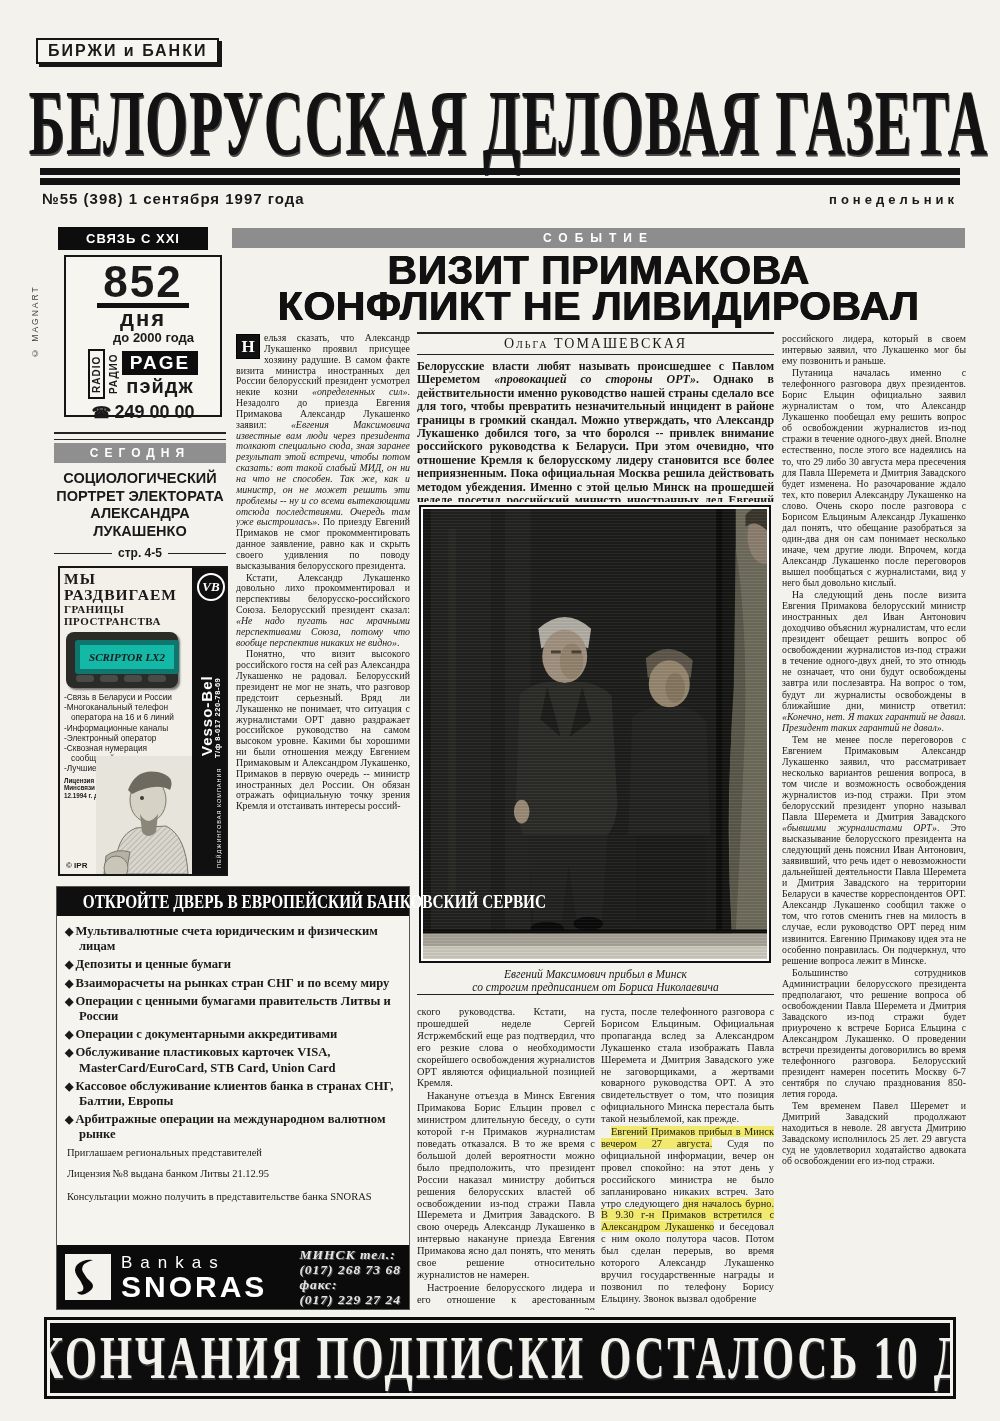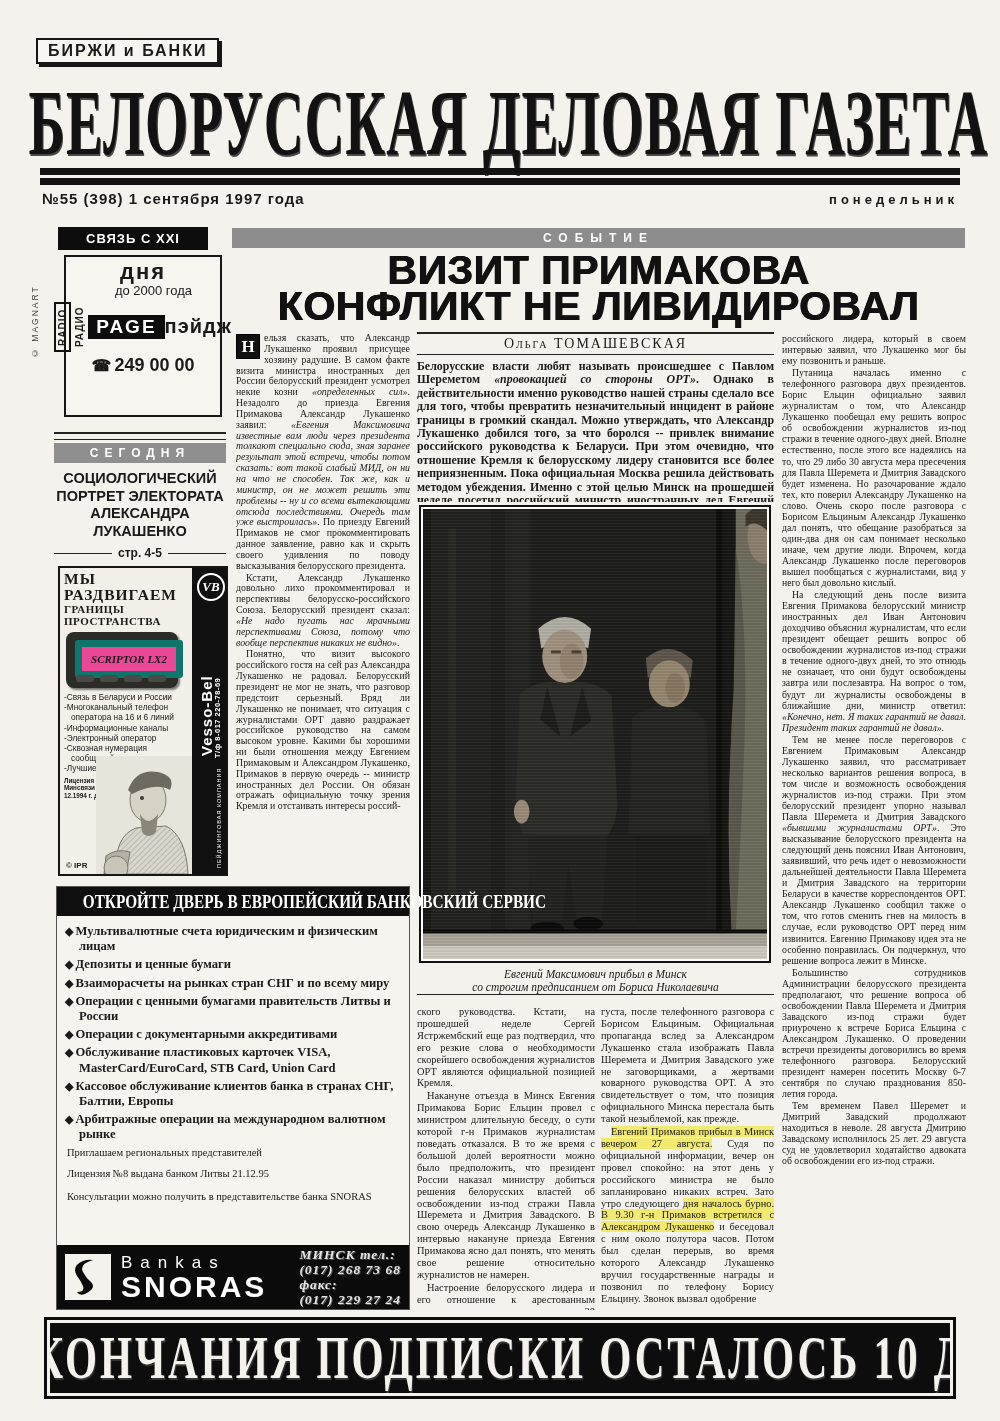--- a/index.html
+++ b/index.html
@@ -45,28 +45,28 @@
     font-family:"Liberation Sans",sans-serif;font-weight:bold;font-size:13px;
     text-align:center;line-height:23px;letter-spacing:1px;
   }
   .pager-box{
     position:absolute;left:64px;top:255px;width:158px;height:162px;
     border:2px solid #161616;background:#f7f5ef;text-align:center;padding-top:4px;box-sizing:border-box;
   }
   .d852{font-family:"Liberation Sans",sans-serif;font-weight:bold;font-size:44px;line-height:42px;
     display:inline-block;border-bottom:5px solid #111;padding:0 6px 0 6px;letter-spacing:2px;}
   .dnya{font-family:"Liberation Sans",sans-serif;font-weight:bold;font-size:22px;line-height:22px;letter-spacing:2px;}
-  .until{font-family:"Liberation Sans",sans-serif;font-weight:normal;font-size:13px;line-height:16px;margin-left:21px;}
+  .until{font-family:"Liberation Sans",sans-serif;font-weight:bold;font-size:13px;line-height:16px;margin-left:21px;}
   .radio-row{display:flex;justify-content:center;align-items:center;gap:3px;margin-top:3px;}
   .radio-en,.radio-ru{
     writing-mode:vertical-rl;transform:rotate(180deg);
     font-family:"Liberation Sans",sans-serif;font-weight:bold;font-size:10px;letter-spacing:1px;height:44px;
   }
   .radio-en{border:2px solid #111;padding:1px;}
-  .page-stack{display:flex;flex-direction:row;align-items:flex-start;}
+  .page-stack{display:flex;flex-direction:column;align-items:center;}
   .page-en{background:#0d0d0d;color:#fff;font-family:"Liberation Sans",sans-serif;font-weight:bold;
     font-size:19px;padding:1px 8px;letter-spacing:2px;}
   .page-ru{font-family:"Liberation Sans",sans-serif;font-weight:bold;font-size:20px;letter-spacing:1px;}
   .phone-row{margin-top:3px;font-family:"Liberation Sans",sans-serif;font-weight:bold;font-size:18px;}
   .ph-icon{font-size:16px;margin-right:3px;}
   .sb-div{position:absolute;left:54px;top:432px;width:172px;height:5px;border-top:2px solid #222;border-bottom:1px solid #222;}
   .sb-h2{
     position:absolute;left:54px;top:443px;width:172px;height:20px;background:#8f8f8f;color:#fff;
     font-family:"Liberation Sans",sans-serif;font-weight:bold;font-size:12px;line-height:20px;
     text-align:center;letter-spacing:6px;
@@ -86,23 +86,23 @@
     background:#f2f0e9;box-sizing:border-box;overflow:hidden;
   }
   .v-inner{position:absolute;left:4px;top:3px;width:126px;}
   .v-h1{font-family:"Liberation Serif",serif;font-weight:bold;font-size:15.5px;line-height:16px;letter-spacing:1px;}
   .v-h2{font-family:"Liberation Serif",serif;font-weight:bold;font-size:11px;line-height:12px;letter-spacing:0.5px;}
   .pager-device{
     margin:5px 2px 4px 2px;width:112px;height:56px;background:#2b2b28;border-radius:8px;
     box-shadow:2px 2px 2px #777;position:relative;
   }
   .p-screen{
-    position:absolute;left:9px;top:8px;width:94px;height:24px;background:#ec4899;border-radius:3px;
+    position:absolute;left:9px;top:8px;width:94px;height:24px;background:#14b8a6;border-radius:3px;
     font-style:italic;font-weight:bold;font-family:"Liberation Serif",serif;font-size:11px;
-    display:flex;align-items:center;justify-content:center;border:7px solid #0f766e;
+    display:flex;align-items:center;justify-content:center;border:5px solid #0f766e;
   }
   .p-buttons{position:absolute;left:10px;bottom:6px;display:flex;gap:6px;}
   .p-buttons i{display:block;width:18px;height:7px;background:#4a4a46;border-radius:3px;}
   .v-list{margin:2px 0 0 0;padding:0;list-style:none;}
   .v-list li{
     font-family:"Liberation Sans",sans-serif;font-size:8.3px;line-height:10.2px;
     padding-left:7px;text-indent:-7px;
   }
   .v-lic{margin-top:3px;font-family:"Liberation Sans",sans-serif;font-weight:bold;font-size:6.3px;line-height:7.5px;width:60px;}
   .v-ipr{position:absolute;left:6px;bottom:4px;font-family:"Liberation Sans",sans-serif;font-weight:bold;font-size:8px;margin-top:26px;}
@@ -223,20 +223,21 @@
   <div class="corner-box">БИРЖИ и БАНКИ</div>
   <div class="mast-title"><span>БЕЛОРУССКАЯ ДЕЛОВАЯ ГАЗЕТА</span></div>
   <div class="mast-rule r1"></div>
   <div class="mast-rule r2"></div>
   <div class="issue-line">№55 (398) 1 сентября 1997 года</div>
   <div class="weekday">понедельник</div>
 
   <div class="magnart">© MAGNART</div>
   <div class="sb-h1">СВЯЗЬ С XXI ВЕКОМ</div>
   <div class="pager-box">
+    <div><span class="d852">852</span></div>
     <div class="dnya">дня</div>
     <div class="until">до 2000 года</div>
     <div class="radio-row">
       <span class="radio-en">RADIO</span>
       <span class="radio-ru">РАДИО</span>
       <span class="page-stack">
         <span class="page-en">PAGE</span>
         <span class="page-ru">пэйдж</span>
       </span>
     </div>

